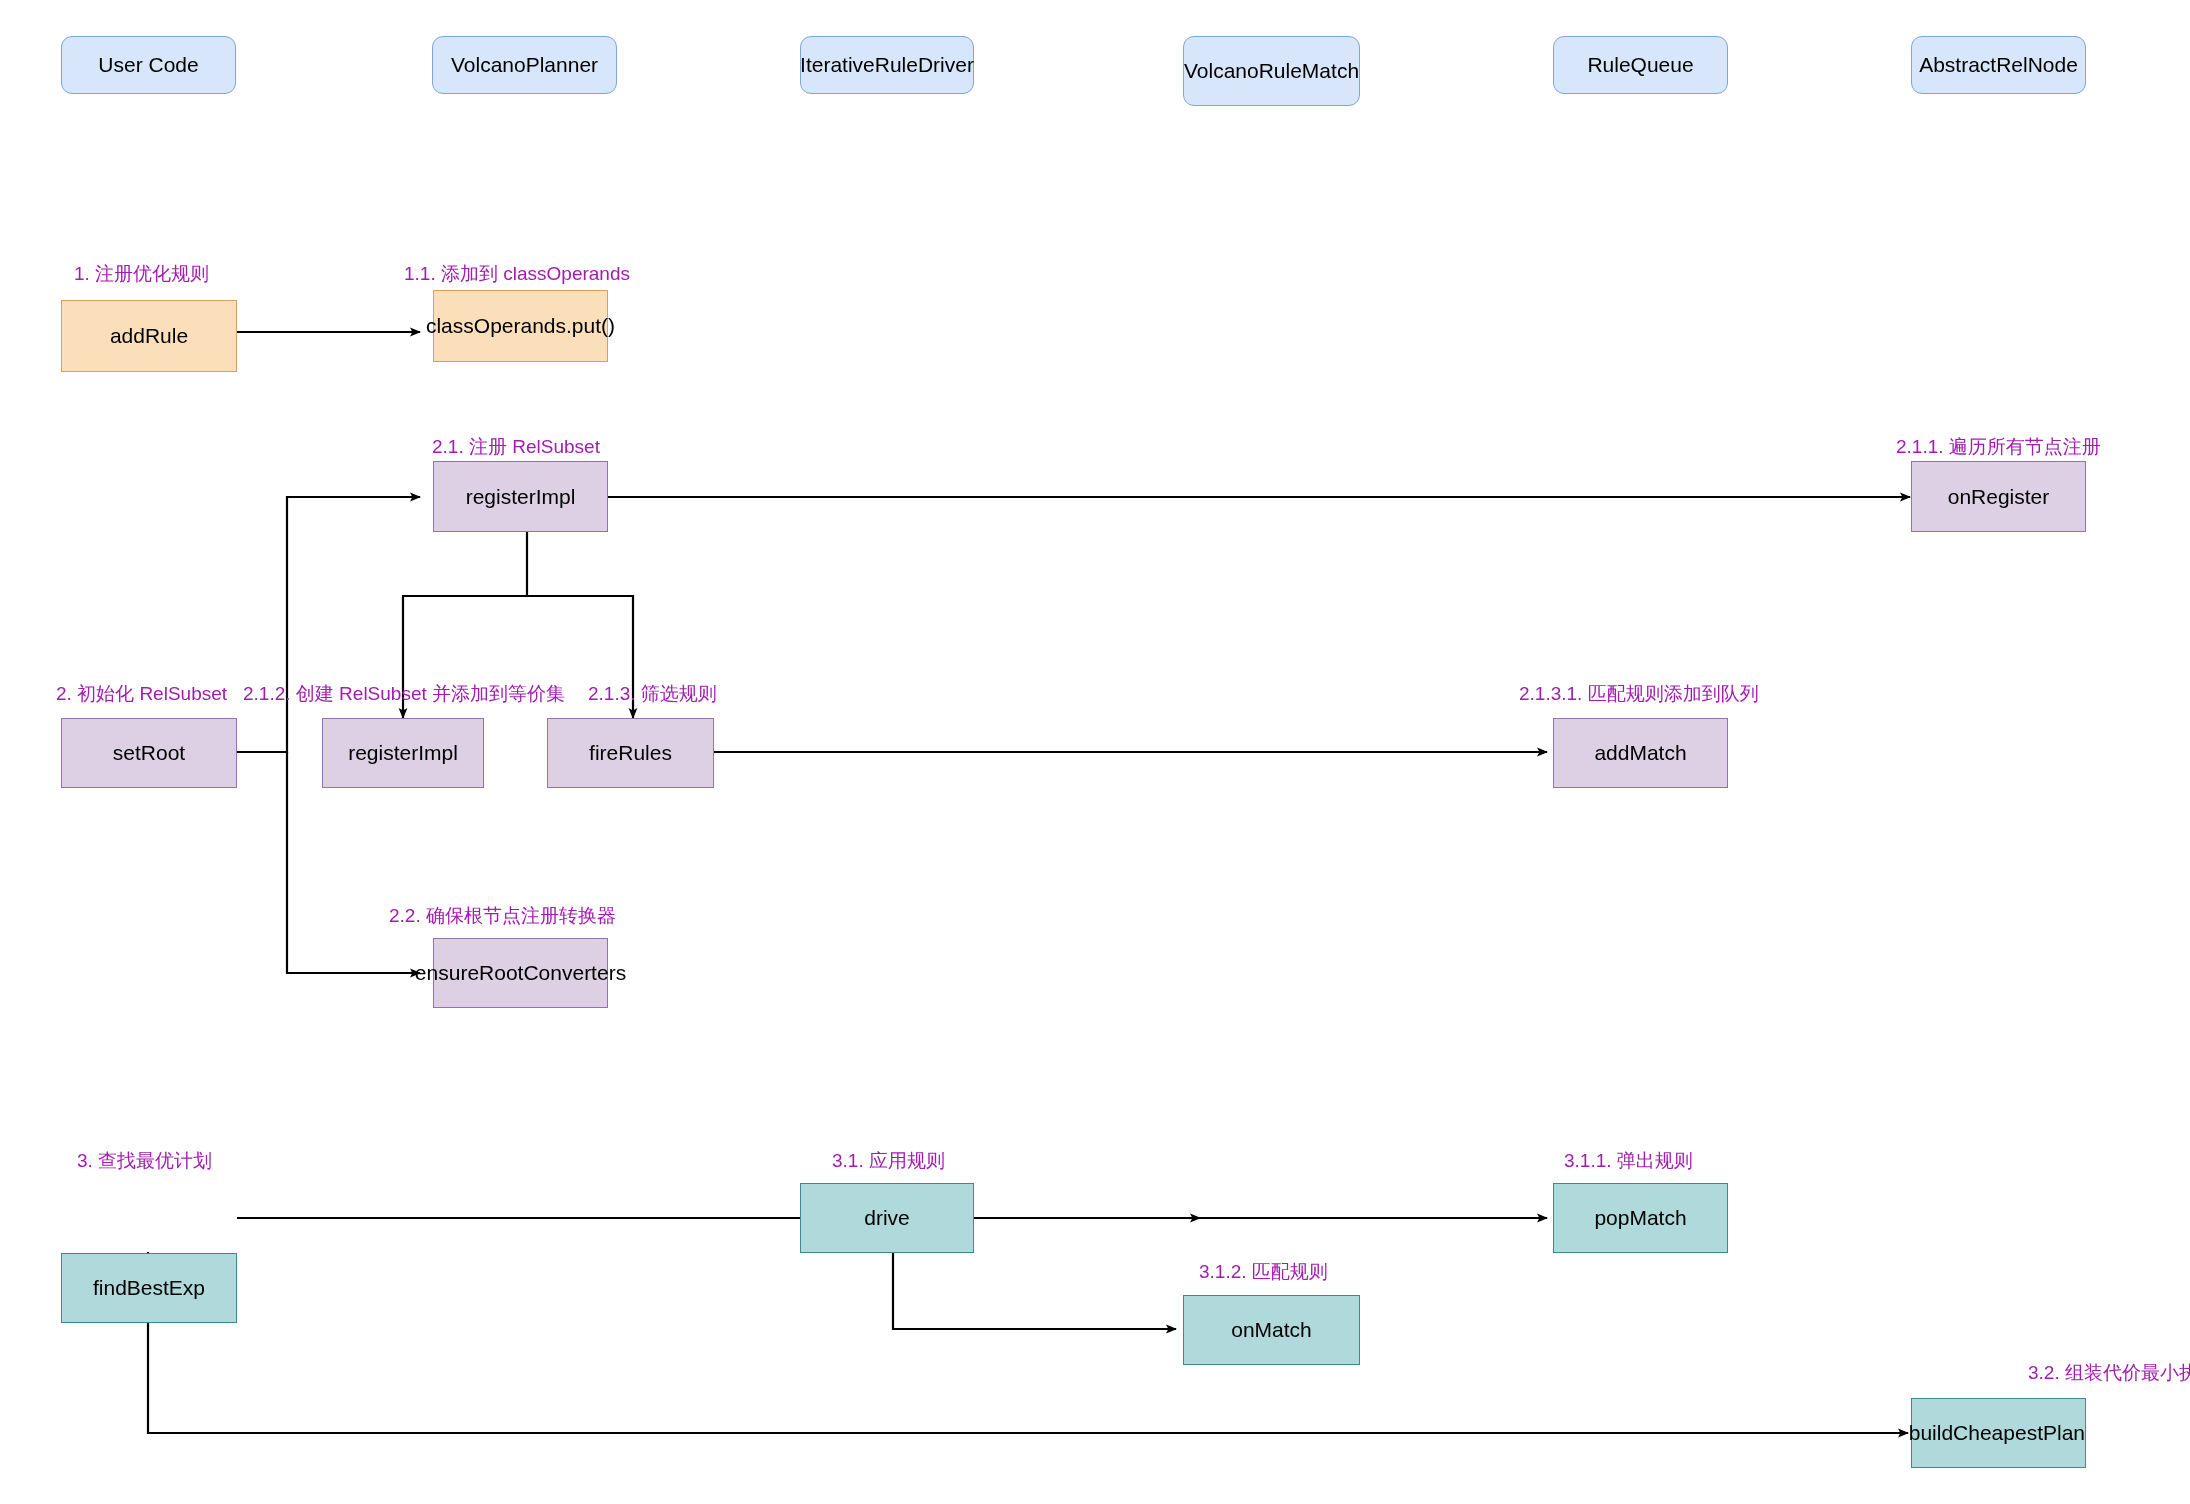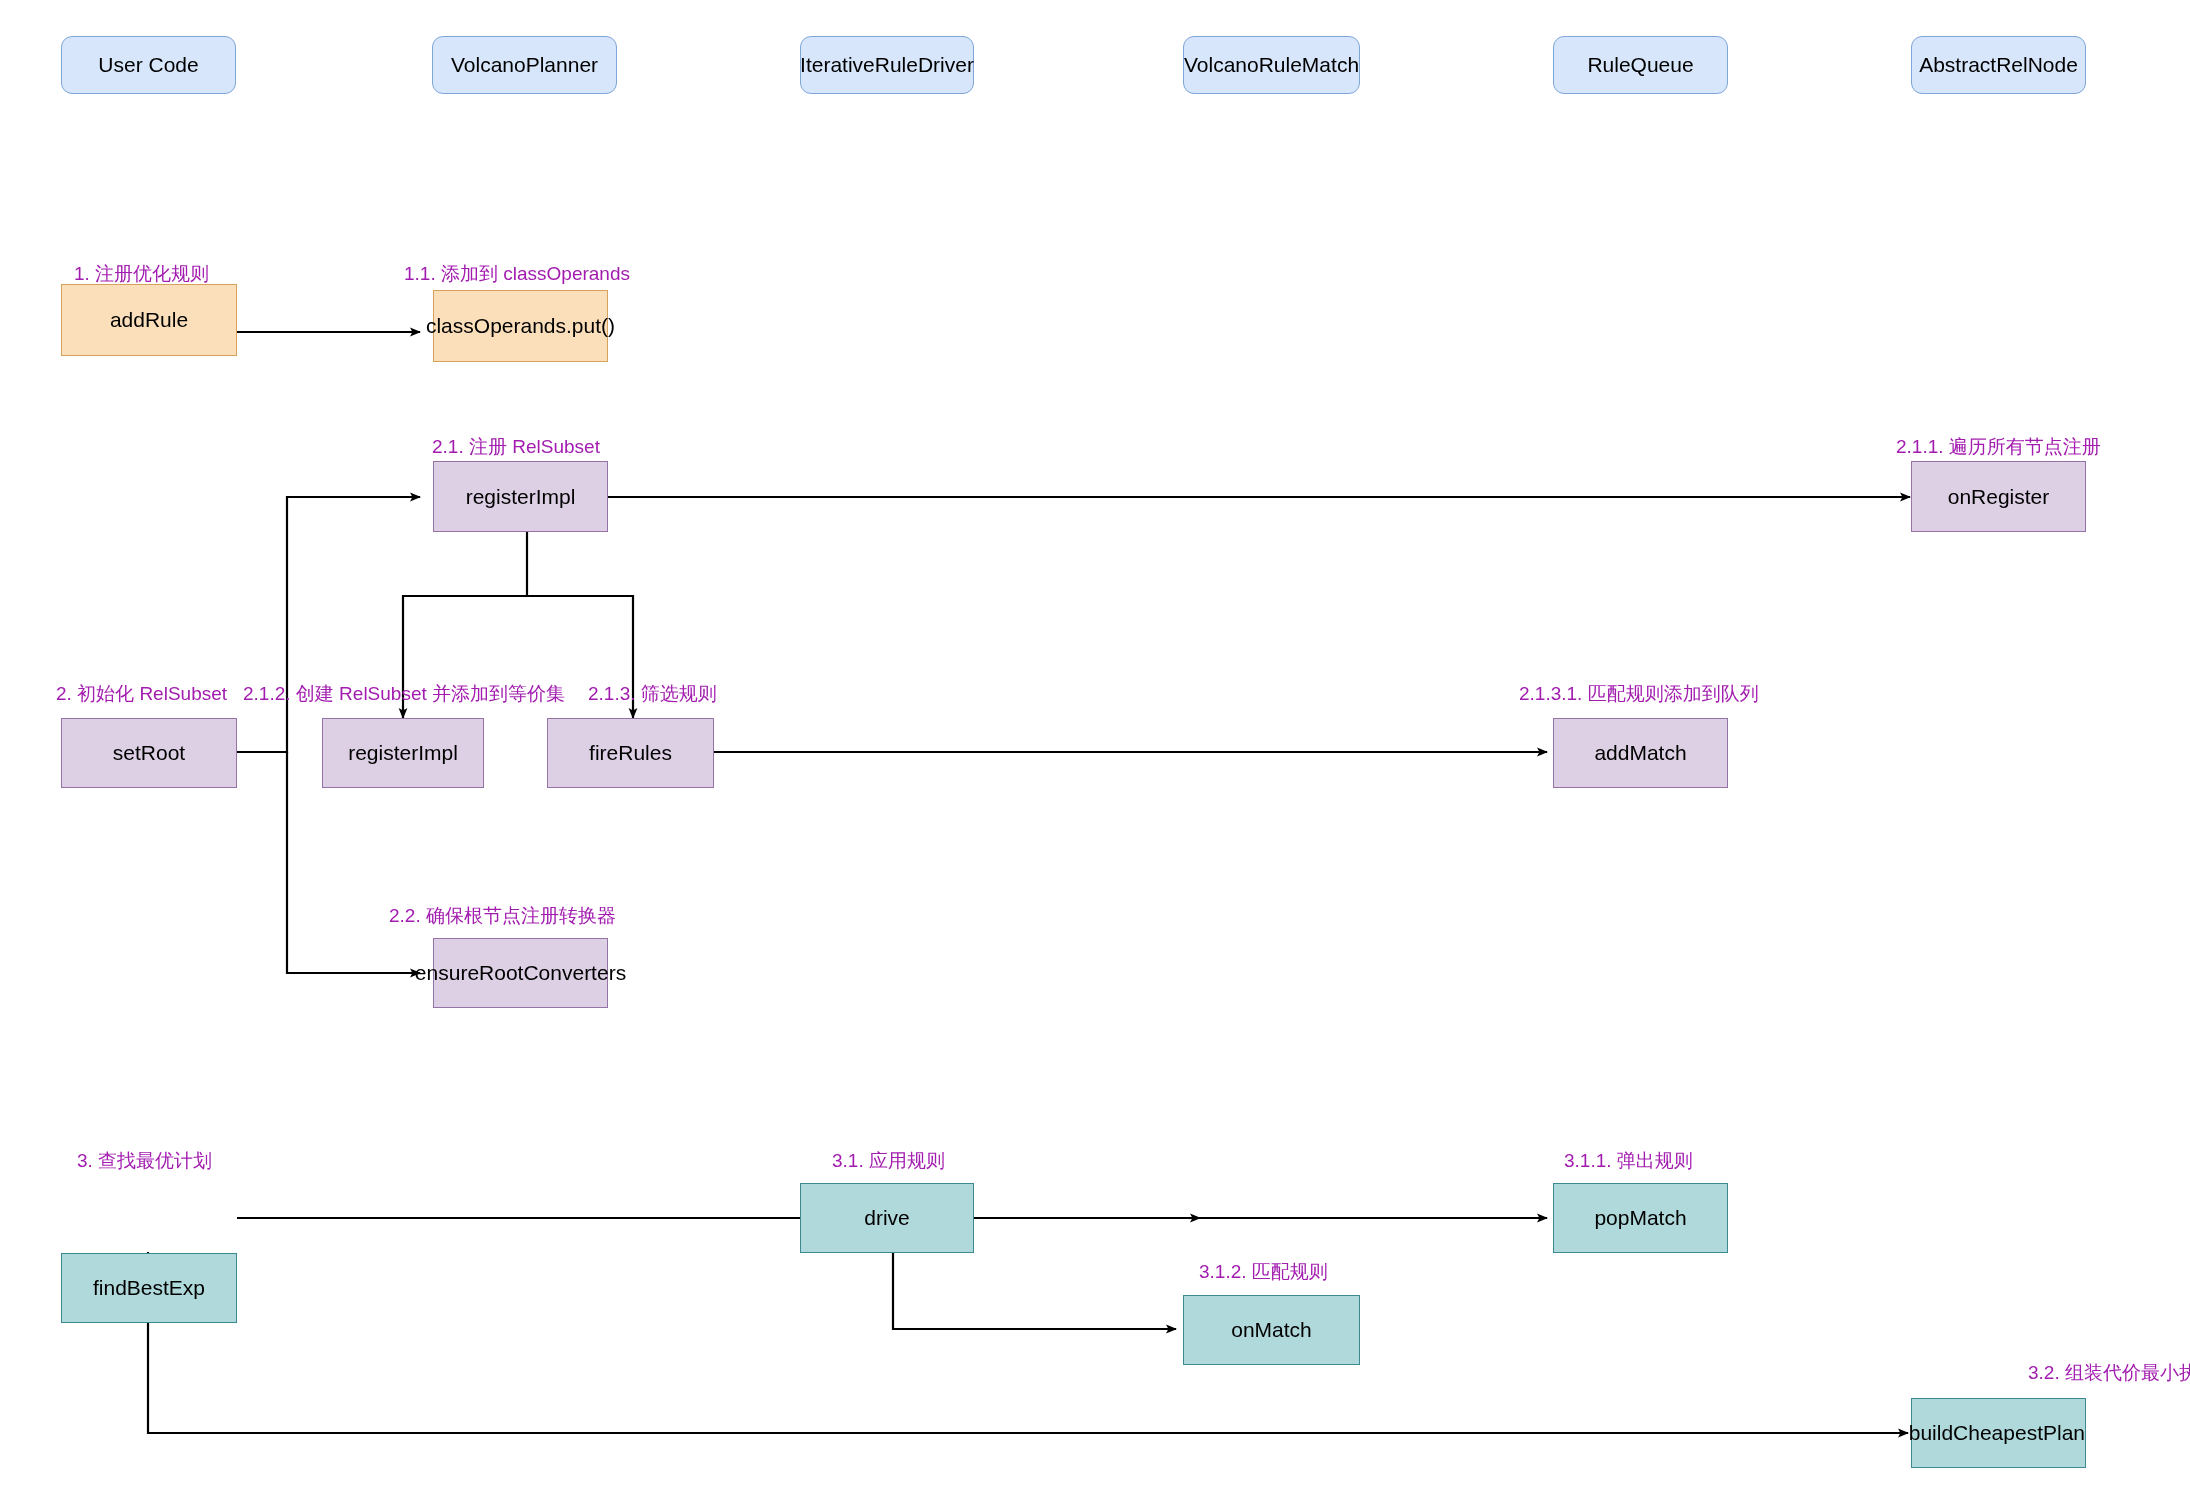--- a/index.html
+++ b/index.html
@@ -108,34 +108,34 @@
   </div>
 
   <div class="node lifeline" style="left:432px; top:36px; width:185px; height:58px;">
     <span>VolcanoPlanner</span>
   </div>
 
   <div class="node lifeline" style="left:800px; top:36px; width:174px; height:58px;">
     <span class="overflow-text">IterativeRuleDriver</span>
   </div>
 
-  <div class="node lifeline" style="left:1183px; top:36px; width:177px; height:58px;">
+  <div class="node lifeline" style="left:1183px; top:36px; width:177px; height:70px;">
     <span class="overflow-text">VolcanoRuleMatch</span>
   </div>
 
   <div class="node lifeline" style="left:1553px; top:36px; width:175px; height:58px;">
     <span>RuleQueue</span>
   </div>
 
   <div class="node lifeline" style="left:1911px; top:36px; width:175px; height:58px;">
     <span class="overflow-text">AbstractRelNode</span>
   </div>
 
   <div class="step-label" style="left:74px; top:261px;">1. 注册优化规则</div>
-  <div class="node act-orange" style="left:61px; top:284px; width:176px; height:72px;">
+  <div class="node act-orange" style="left:61px; top:300px; width:176px; height:72px;">
     <span>addRule</span>
   </div>
 
   <div class="step-label" style="left:404px; top:261px;">1.1. 添加到 classOperands</div>
   <div class="node act-orange" style="left:433px; top:290px; width:175px; height:72px;">
     <span class="overflow-text">classOperands.put()</span>
   </div>
 
   <div class="step-label" style="left:432px; top:434px;">2.1. 注册 RelSubset</div>
   <div class="node act-purple" style="left:433px; top:461px; width:175px; height:71px;">

